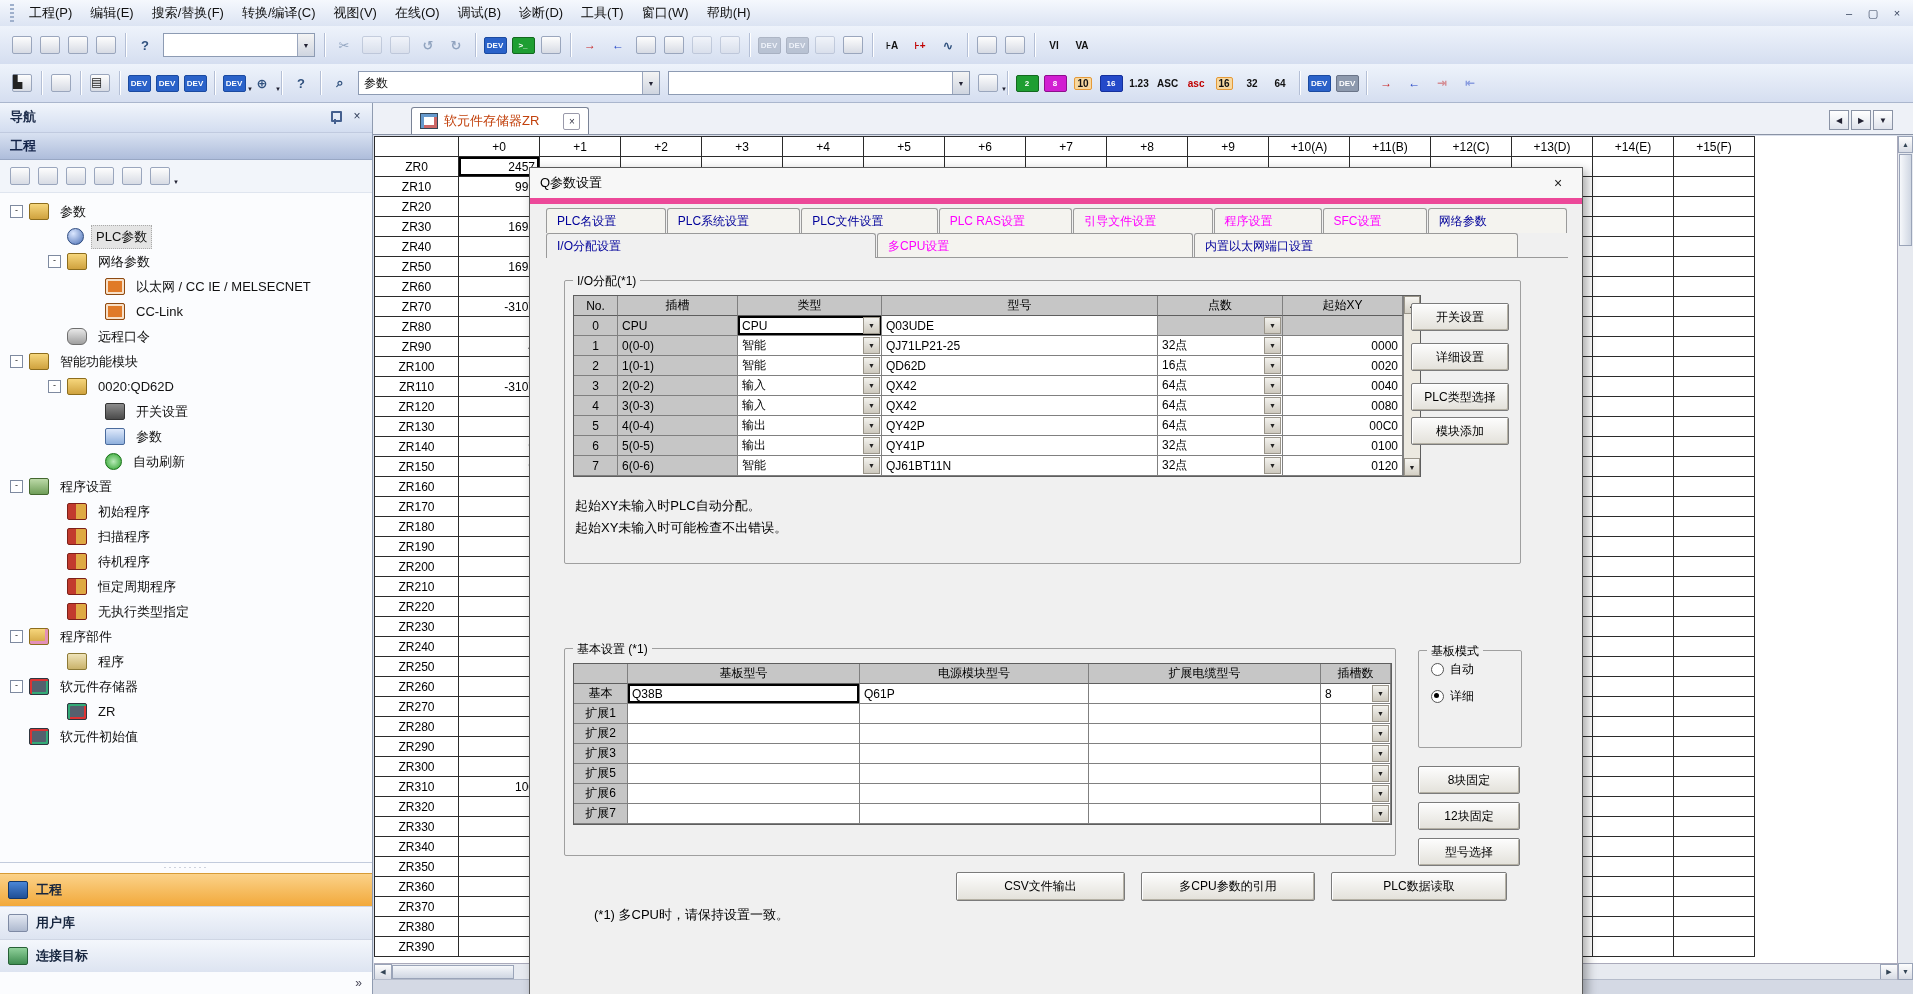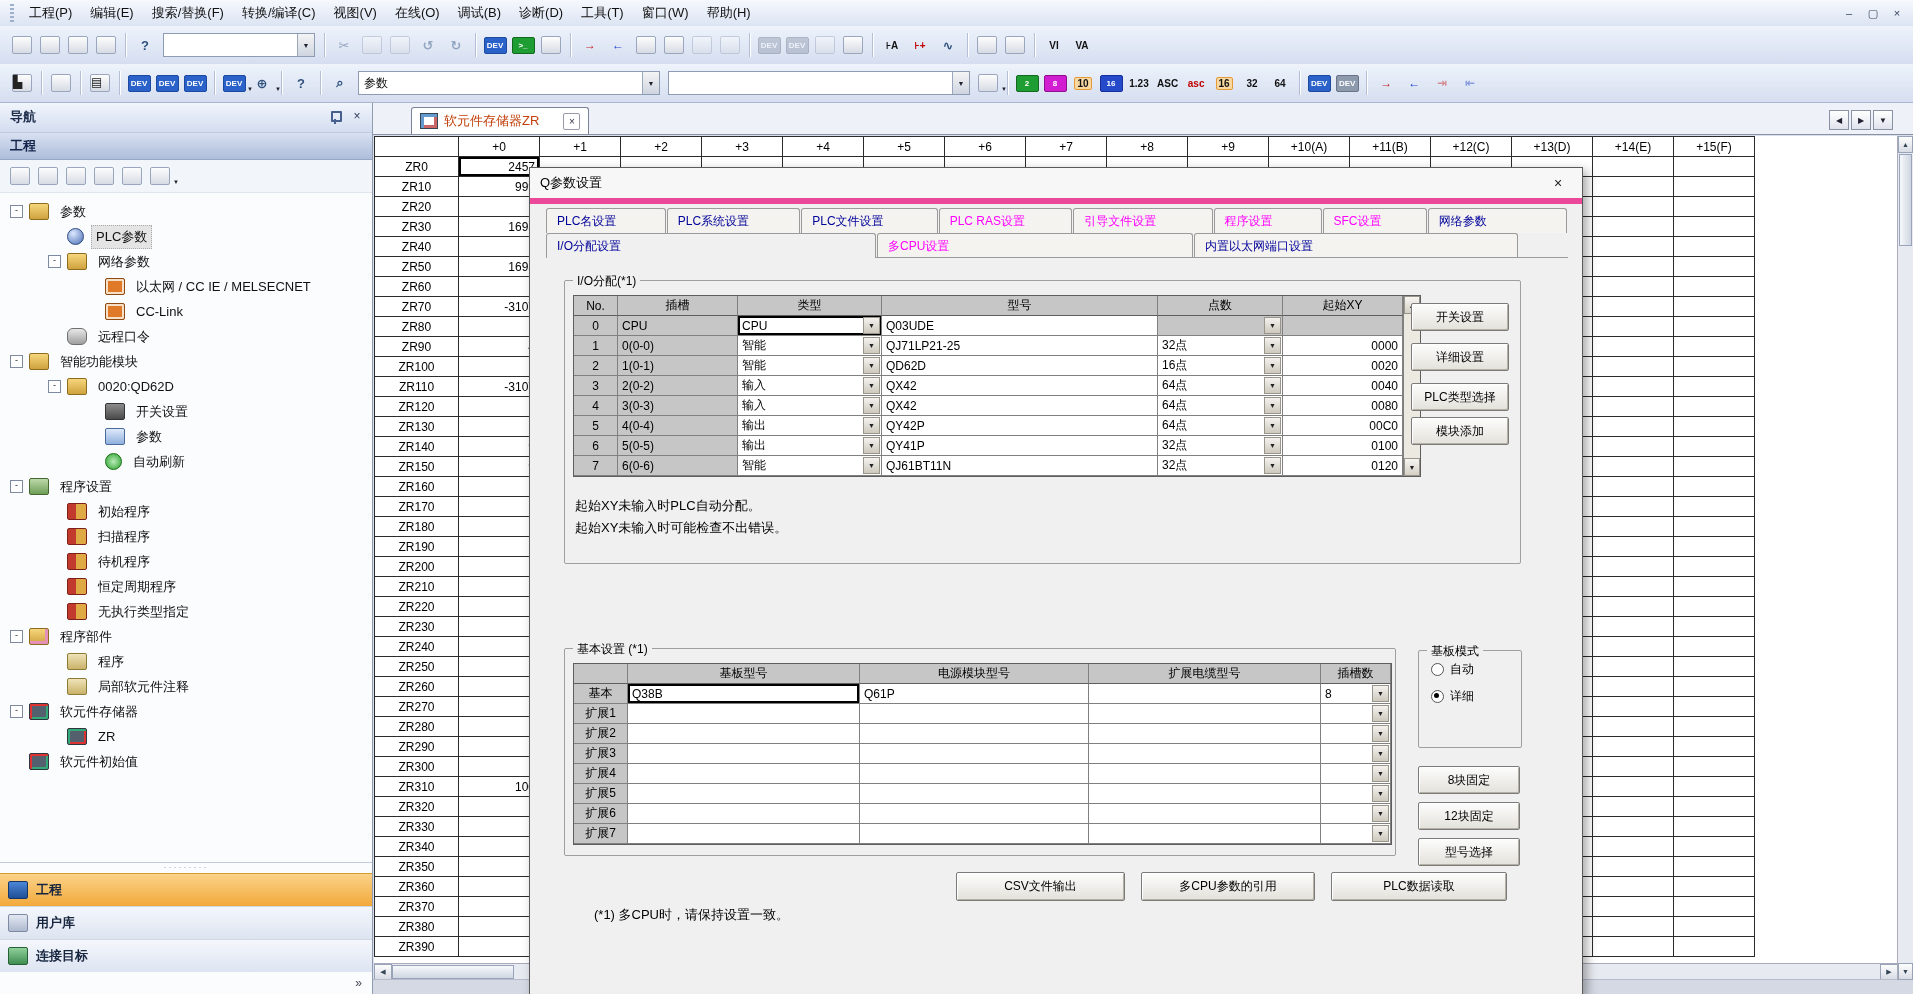--- a/index.html
+++ b/index.html
@@ -555,25 +555,20 @@
       <div class="tree-row" style="padding-left: 10px;">
         <span class="expander">-</span>
         <span class="nicon i-pou-folder"></span>
         <span class="tree-label">程序部件</span>
       </div>
       <div class="tree-row" style="padding-left: 48px;">
         <span class="tree-spacer"></span>
         <span class="nicon i-program-folder"></span>
         <span class="tree-label">程序</span>
       </div>
-      <div class="tree-row" style="padding-left: 48px;">
-        <span class="tree-spacer"></span>
-        <span class="nicon i-program-folder"></span>
-        <span class="tree-label">局部软元件注释</span>
-      </div>
       <div class="tree-row" style="padding-left: 10px;">
         <span class="expander">-</span>
         <span class="nicon i-device-memory"></span>
         <span class="tree-label">软元件存储器</span>
       </div>
       <div class="tree-row" style="padding-left: 48px;">
         <span class="tree-spacer"></span>
         <span class="nicon i-zr-device"></span>
         <span class="tree-label">ZR</span>
       </div>
@@ -1593,29 +1588,20 @@
           <div class="prow">
             <div class="pcell gray center" style="width: 54px;">扩展3</div>
             <div class="pcell" style="width: 232px;"></div>
             <div class="pcell" style="width: 229px;"></div>
             <div class="pcell" style="width: 232px;"></div>
             <div class="pcell" style="width: 70px;">
               <span class="dropbtn">▼</span>
             </div>
           </div>
           <div class="prow">
-            <div class="pcell gray center" style="width: 54px;">扩展4</div>
-            <div class="pcell" style="width: 232px;"></div>
-            <div class="pcell" style="width: 229px;"></div>
-            <div class="pcell" style="width: 232px;"></div>
-            <div class="pcell" style="width: 70px;">
-              <span class="dropbtn">▼</span>
-            </div>
-          </div>
-          <div class="prow">
             <div class="pcell gray center" style="width: 54px;">扩展5</div>
             <div class="pcell" style="width: 232px;"></div>
             <div class="pcell" style="width: 229px;"></div>
             <div class="pcell" style="width: 232px;"></div>
             <div class="pcell" style="width: 70px;">
               <span class="dropbtn">▼</span>
             </div>
           </div>
           <div class="prow">
             <div class="pcell gray center" style="width: 54px;">扩展6</div>

